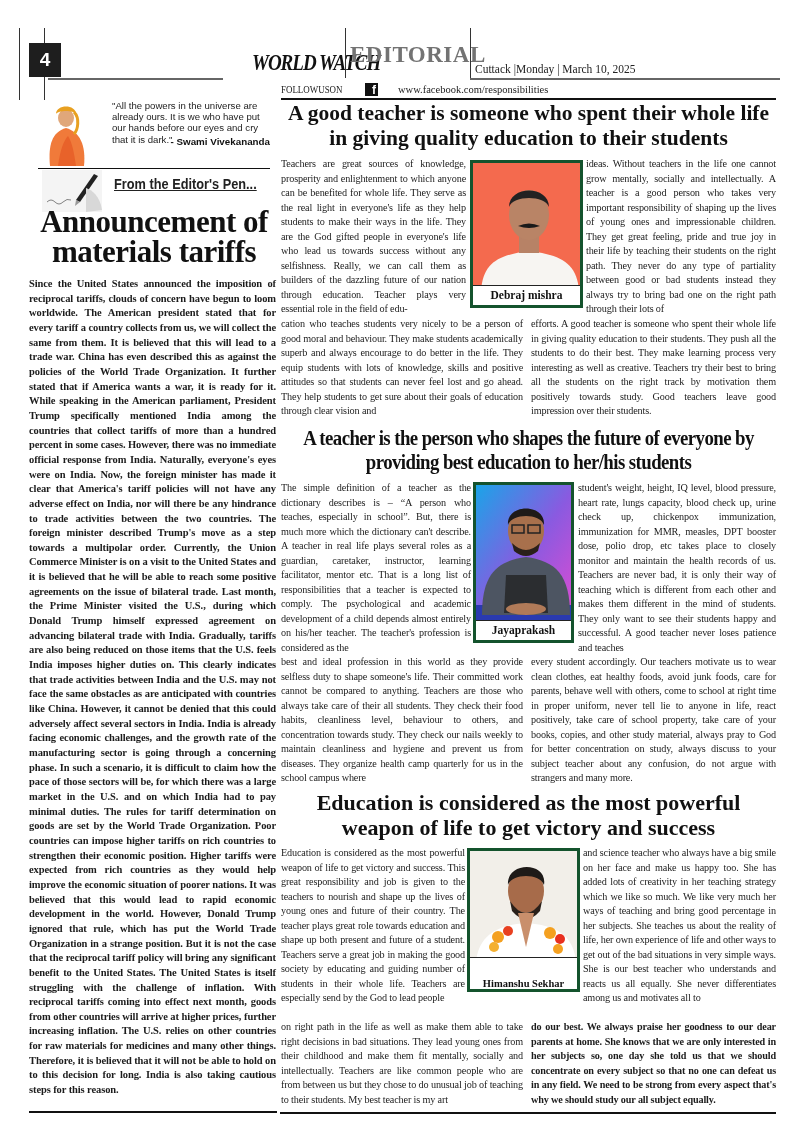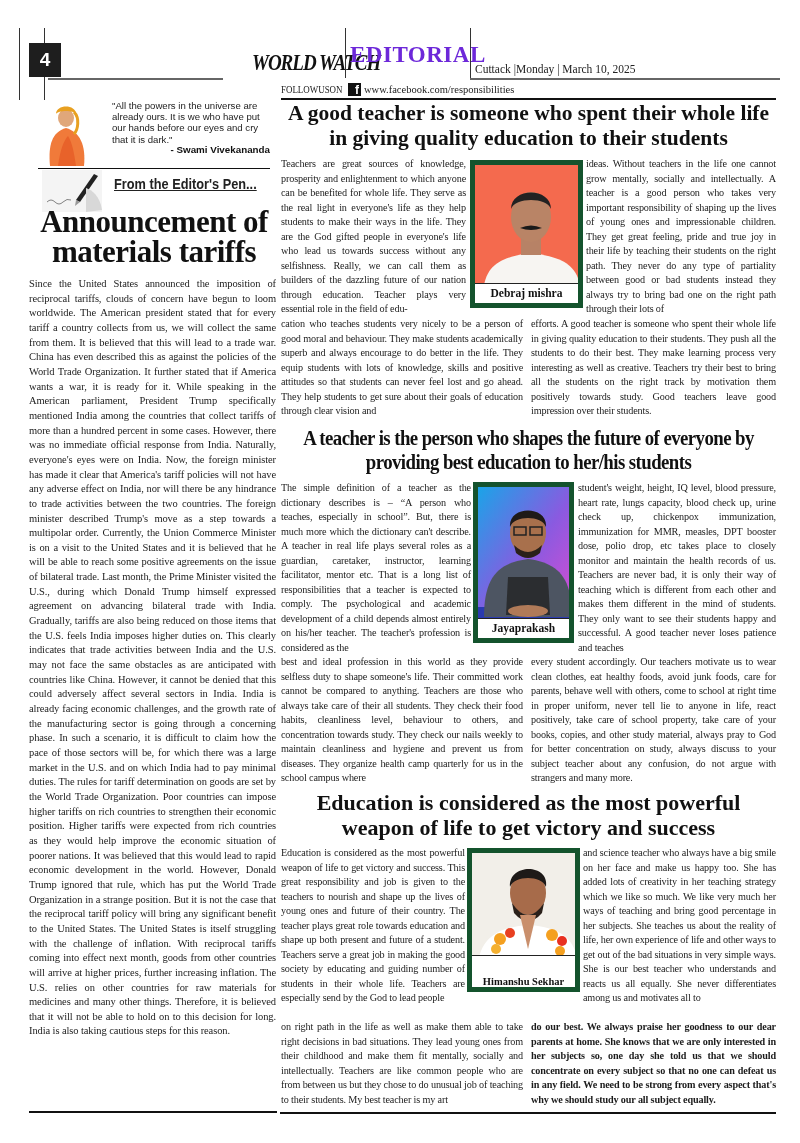--- a/index.html
+++ b/index.html
@@ -15,77 +15,77 @@
   .vline { position: absolute; background: #333; width: 1px; }
   .hline { position: absolute; background: #555; height: 1px; }
   .logo {
     position: absolute; left: 252px; top: 44px; width: 92px; height: 32px;
     font-family: "Liberation Serif", serif; font-weight: bold; font-style: italic;
     font-size: 19px; letter-spacing: -1px; color: #111; white-space: nowrap;
     display: flex; align-items: flex-end; transform: scaleY(1.25); transform-origin: bottom;
   }
   .section-title {
     position: absolute; left: 350px; top: 42px; font-weight: bold; font-size: 23px;
-    letter-spacing: 0.5px; color: #6d28d9;
+    letter-spacing: 0.5px; color: #737373;
   }
   .dateline {
     position: absolute; left: 475px; top: 63px; font-size: 11.5px; font-weight: normal; color: #222;
   }
   .follow-row {
-    position: absolute; left: 281px; top: 82px; height: 14px; display: flex; align-items: center; gap: 3px;
+    position: absolute; left: 281px; top: 82px; height: 14px; display: flex; align-items: center; gap: 20px;
     font-size: 10.5px; color: #222;
   }
   .follow-label { transform: scaleX(0.85); transform-origin: left; display:inline-block; width: 64px; }
   .fb-icon {
     width: 13px; height: 13px; background: #111; color: #fff; font-family: "Liberation Sans", sans-serif;
     font-weight: bold; font-size: 12px; display: flex; align-items: flex-end; justify-content: flex-end; padding-right: 2px;
     line-height: 12px;
   }
 
   
   .vivek-img {
     position: absolute; left: 38px; top: 100px; width: 56px; height: 66px;
   }
   .quote {
     position: absolute; left: 112px; top: 100px; width: 158px; font-family: "Liberation Sans", sans-serif;
     font-size: 9.6px; line-height: 11.2px; color: #222;
   }
-  .quote-author { position:absolute; left: 112px; top: 144px; width: 158px; text-align: right;
+  .quote-author { position:absolute; left: 112px; top: 136px; width: 158px; text-align: right;
     font-family: "Liberation Sans", sans-serif; font-weight: bold; font-size: 9.8px; color:#111; }
   .rule-left { position: absolute; left: 38px; top: 168px; width: 232px; height: 1px; background: #111; }
   .pen-img { position: absolute; left: 42px; top: 170px; width: 60px; height: 42px; }
   .editor-pen {
     position: absolute; left: 114px; top: 176px; font-family: "Liberation Sans", sans-serif; font-weight: bold;
     font-size: 14.5px; text-decoration: underline; color: #222; transform: scaleX(0.88); transform-origin: left;
     white-space: nowrap;
   }
   .main-headline {
     position: absolute; left: 26px; top: 207px; width: 256px; text-align: center;
     font-weight: bold; font-size: 31px; line-height: 30px; color: #111; letter-spacing: -0.5px;
   }
   .left-body {
     position: absolute; left: 29px; top: 277px; width: 247px; font-size: 10.5px; line-height: 14.65px;
-    text-align: justify; color: #1c1c1c; letter-spacing: -0.1px;
+    text-align: justify; color: #1c1c1c; letter-spacing: -0.1px; font-weight: bold;
   }
   .left-bottom-rule { position: absolute; left: 29px; top: 1111px; width: 248px; height: 2px; background: #111; }
 
   
   .top-rule { position: absolute; left: 281px; top: 98px; width: 495px; height: 2px; background: #111; }
   .headline {
     position: absolute; left: 281px; width: 495px; text-align: center; font-weight: bold; color: #111;
   }
   .h1 { top: 101px; font-size: 21.5px; line-height: 25px; }
   .h2 { top: 426px; font-size: 20px; line-height: 24px; letter-spacing: -0.6px; transform: scaleX(0.94); transform-origin: center; }
   .h3 { top: 790px; font-size: 22px; line-height: 25px; }
   .body-text {
     position: absolute; font-size: 10.2px; line-height: 14.5px; text-align: justify; color: #1c1c1c;
     letter-spacing: -0.15px;
   }
   .photo {
-    position: absolute; border: 5px solid #14532d; background: #fff; overflow: hidden;
+    position: absolute; border: 3px solid #14532d; background: #fff; overflow: hidden;
   }
   .photo-inner { position: absolute; left: 0; right: 0; top: 0; }
   .caption {
     position: absolute; left: 0; right: 0; bottom: 0; text-align: center; font-weight: bold; font-size: 11.5px;
     color: #111; background: #fff; border-top: 1px solid #222;
   }
   .bottom-rule { position: absolute; left: 280px; top: 1112px; width: 496px; height: 2px; background: #111; }
 </style>
 </head>
 <body>

